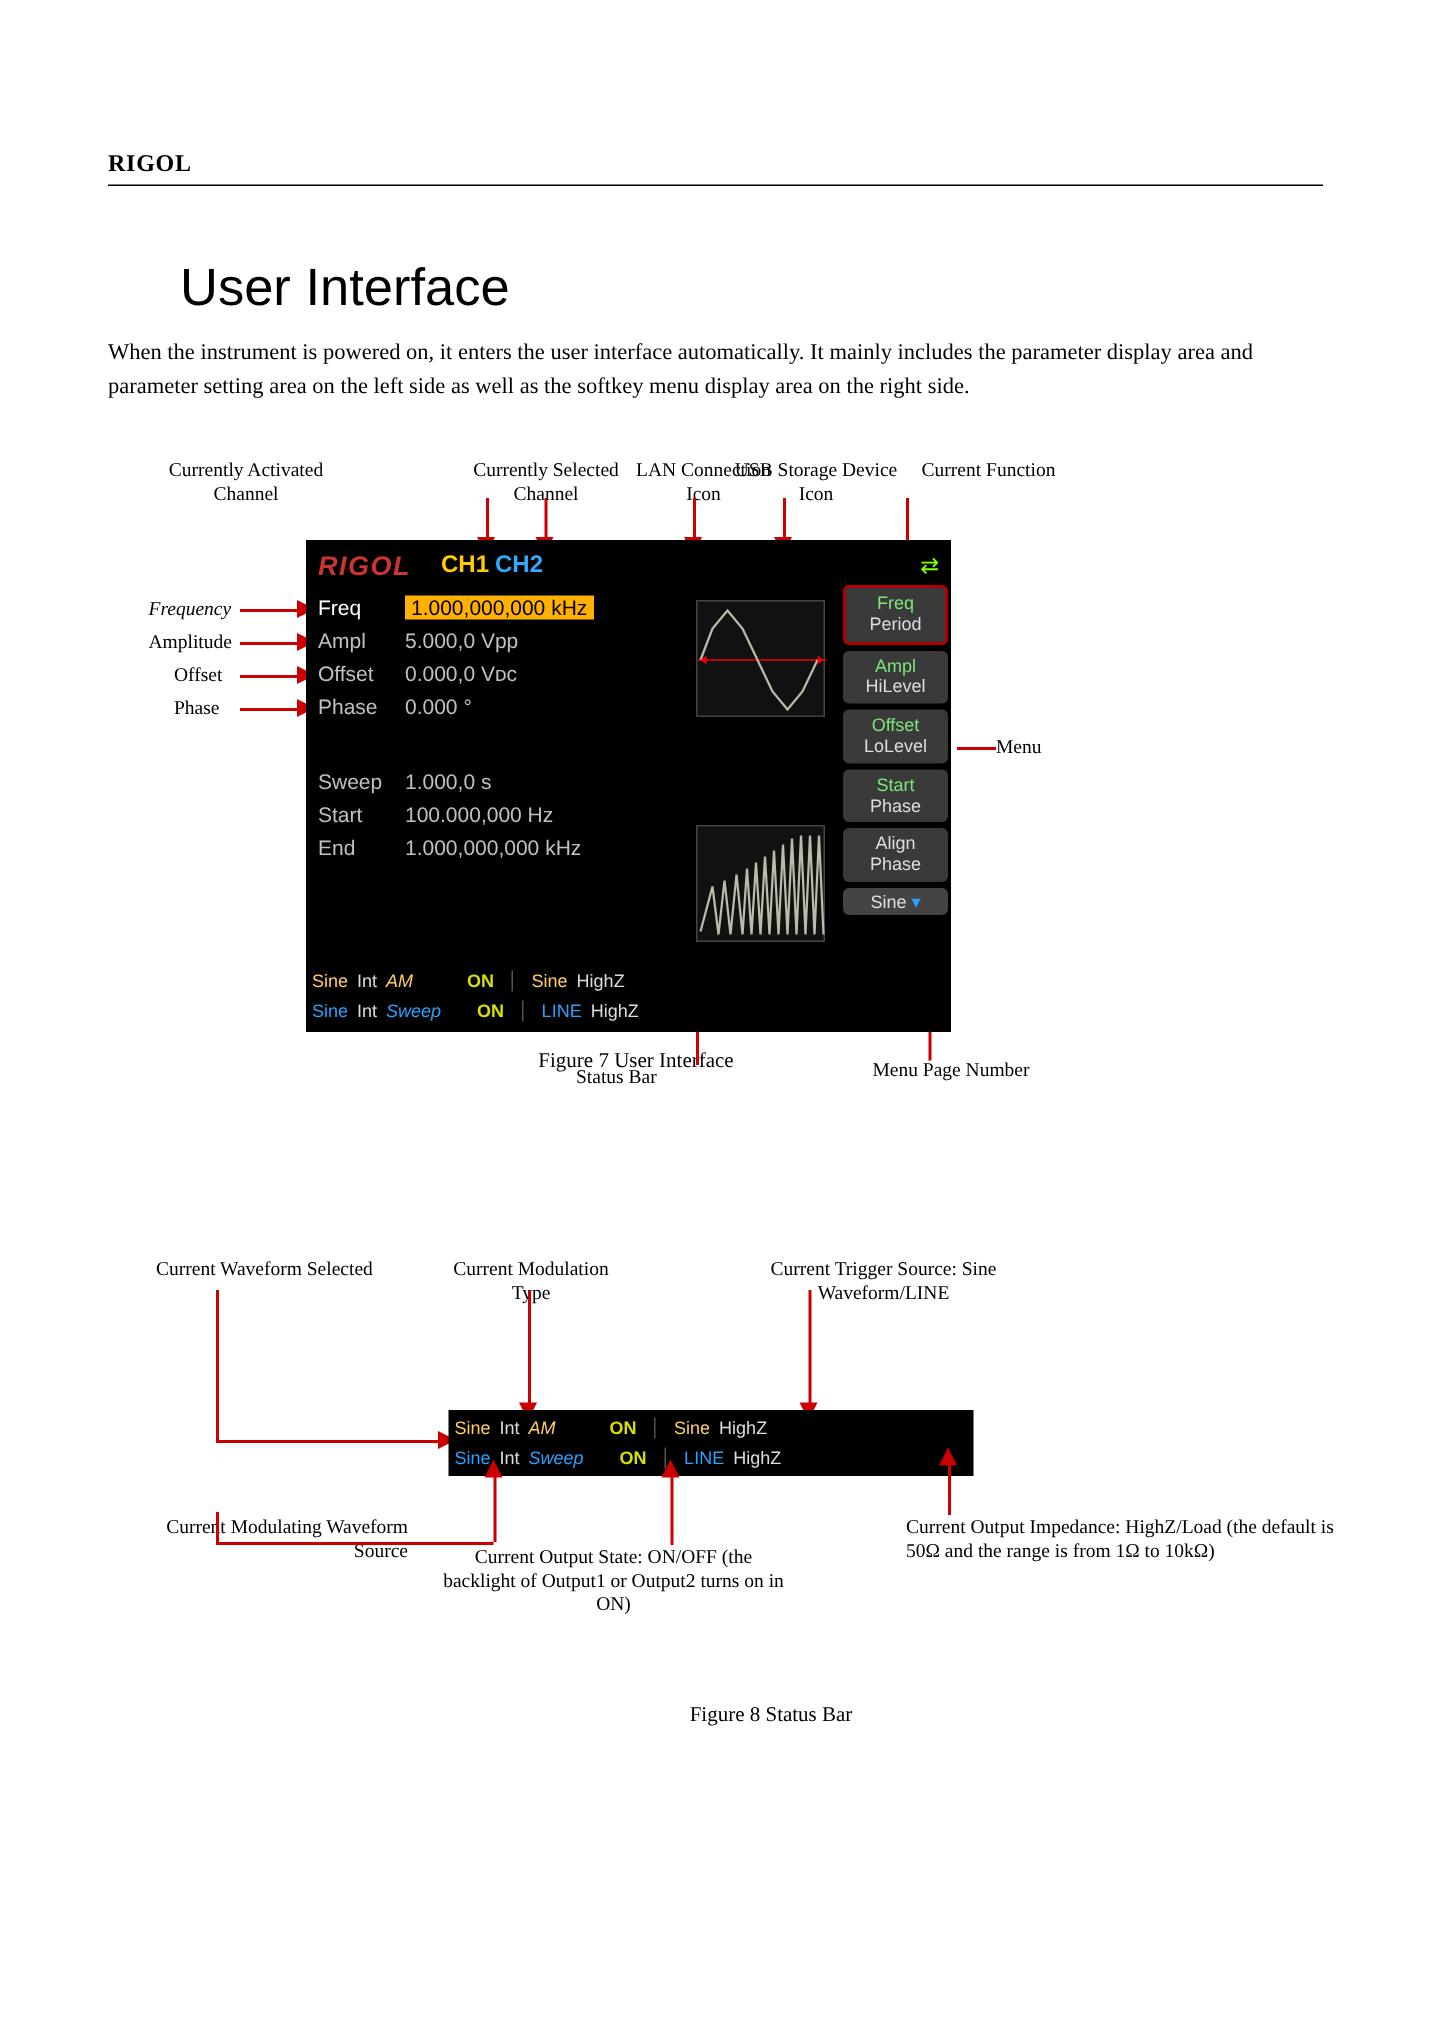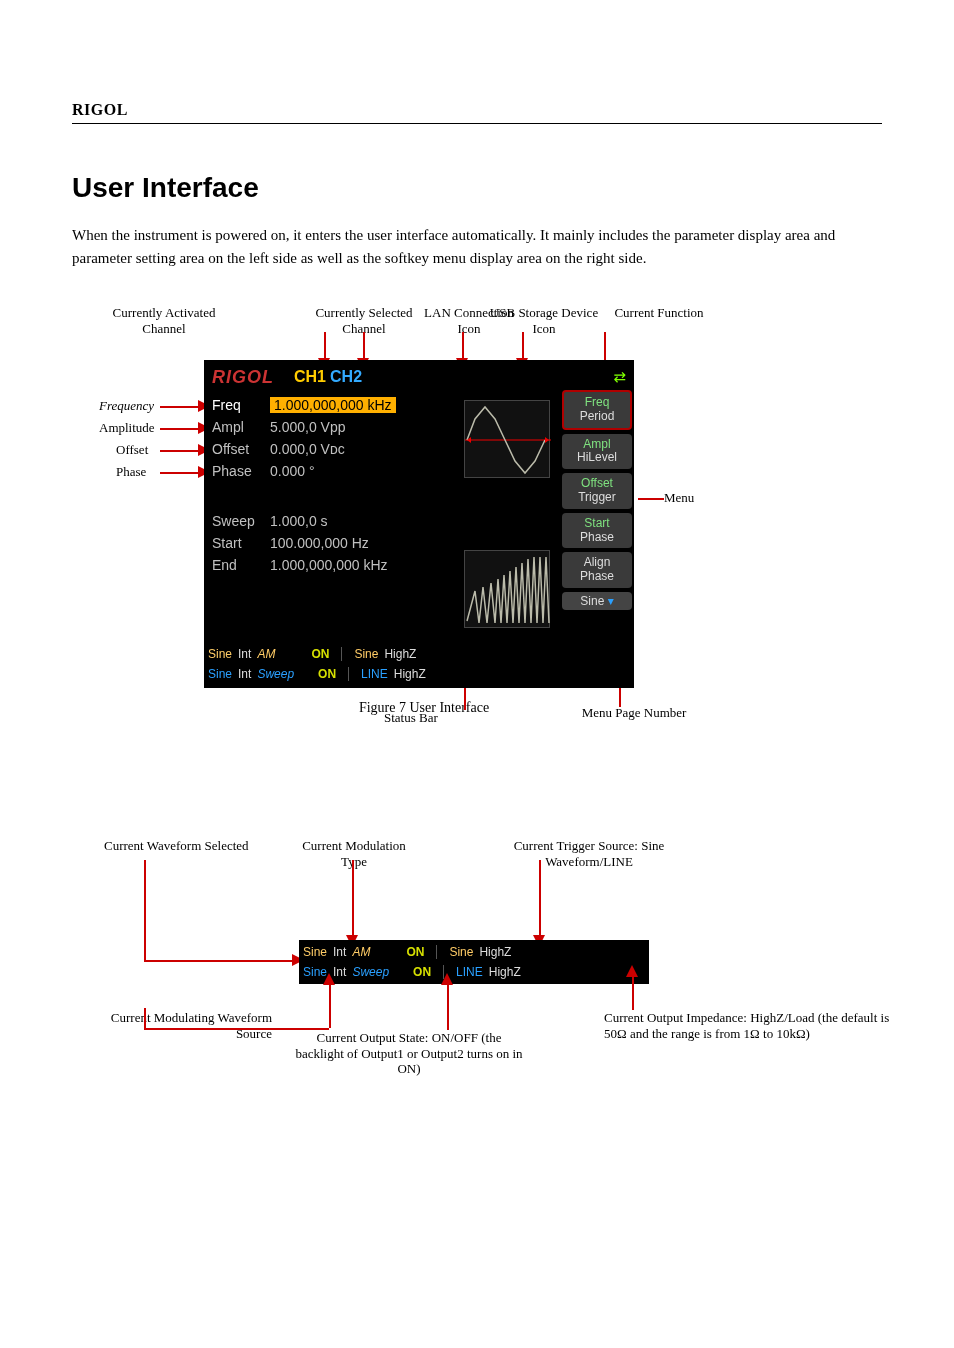--- a/index.html
+++ b/index.html
@@ -30,21 +30,21 @@
     font-weight: bold;
     font-size: 16px;
     letter-spacing: 0.5px;
   }
   .title-area {
     position: absolute;
     top: 172px;
     left: 0;
     width: 100%;
   }
-  .h1 { font-size: 28px; font-weight: bold; font-family: Arial, sans-serif; }
+  .h1 { font-size: 35px; font-weight: normal; font-family: Arial, sans-serif; margin-left: 48px; }
   .body-text {
     position: absolute;
     top: 224px;
     left: 0;
     width: 100%;
     font-size: 15px;
     line-height: 1.55;
   }
   .fig-wrap {
     position: absolute;
@@ -311,21 +311,21 @@
         <div class="skey active">
           <div class="sel">Freq</div>
           <div>Period</div>
         </div>
         <div class="skey">
           <div class="sel">Ampl</div>
           <div>HiLevel</div>
         </div>
         <div class="skey">
           <div class="sel">Offset</div>
-          <div>Trigger</div>
+          <div>LoLevel</div>
         </div>
         <div class="skey">
           <div class="sel">Start</div>
           <div>Phase</div>
         </div>
         <div class="skey">
           <div>Align</div>
           <div>Phase</div>
         </div>
         <div class="skey-last">
@@ -405,16 +405,17 @@
     <div class="red-line v" style="left:-20px; top:138px; height:20px;"></div>
 
     <div class="callout" style="left:130px; top:160px; width:230px;">Current Output State: ON/OFF (the backlight of Output1 or Output2 turns on in ON)</div>
     <div class="red-line v" style="left:283px; top:113px; height:47px;"></div>
     <div class="arrow-red tri-up" style="left:277px; top:103px;"></div>
 
     <div class="callout" style="left:440px; top:140px; width:290px; text-align:left;">Current Output Impedance: HighZ/Load (the default is 50Ω and the range is from 1Ω to 10kΩ)</div>
     <div class="red-line v" style="left:468px; top:105px; height:35px;"></div>
     <div class="arrow-red tri-up" style="left:462px; top:95px;"></div>
 
+    <div class="fig2-caption" style="position:absolute; top:250px; width:100%;">Figure 8 Status Bar</div>
   </div>
 
 
 </div>
 
 </body></html>

